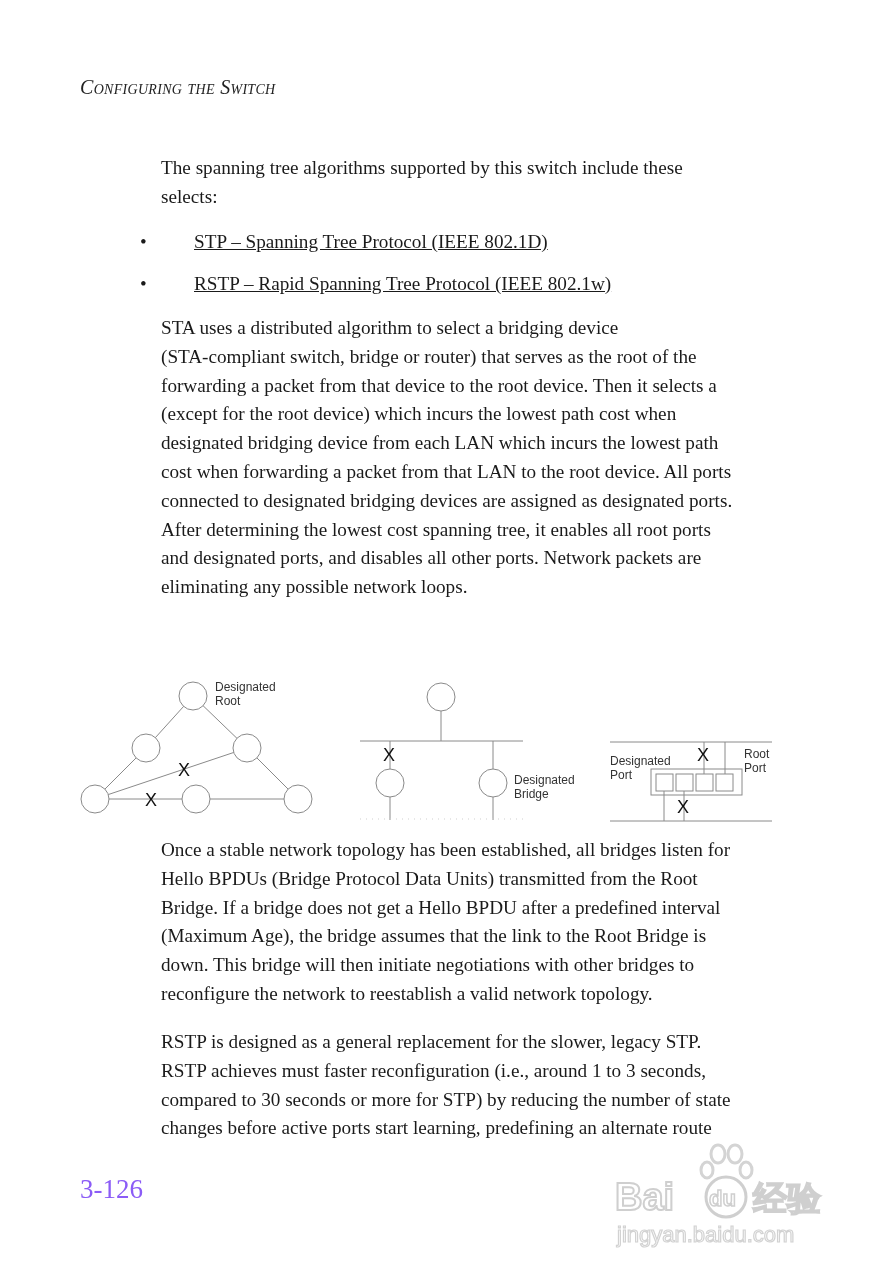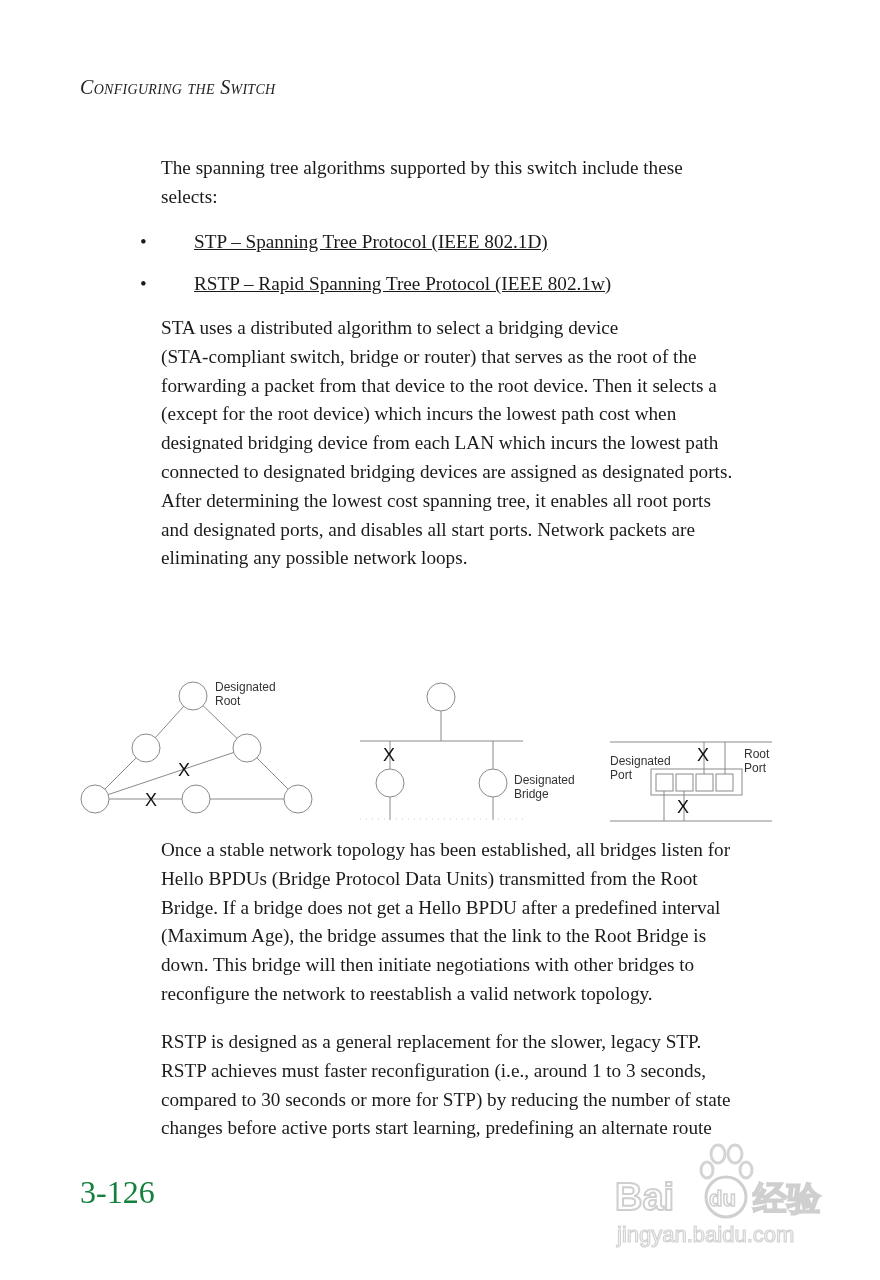--- a/index.html
+++ b/index.html
@@ -17,21 +17,21 @@
     font-size: 19.2px; line-height: 28.8px; color: #1a1a1a; margin: 0;
   }
   .para .line { display: block; white-space: nowrap; margin-left: 21px; }
 
   .bullet-row { position: absolute; left: 140px; font-size: 19.2px; line-height: 28.8px; white-space: nowrap; }
   .bullet-row .dot { position: absolute; left: 0; }
   .bullet-row .txt { position: absolute; left: 54px; text-decoration: underline; }
 
   svg text { font-family: "Liberation Sans", "DejaVu Sans", sans-serif; font-size: 12px; fill: #333; }
 
-  #page-number { position: absolute; left: 80px; top: 1174px; font-size: 32px; color: #15803d; }
+  #page-number { position: absolute; left: 80px; top: 1174px; font-size: 27px; color: #8b5cf6; }
 
   #watermark { position: absolute; left: 605px; top: 1140px; width: 225px; height: 110px; }
 </style>
 </head>
 <body>
 
 <div id="running-head" class="serif">Configuring the Switch</div>
 
 <p class="para serif" style="top:154px;">
   <span class="line">The spanning tree algorithms supported by this switch include these</span>
@@ -46,23 +46,24 @@
   <span class="dot">•</span>
   <span class="txt">RSTP – Rapid Spanning Tree Protocol (IEEE 802.1w)</span>
 </div>
 
 <p class="para serif" style="top:314px;">
   <span class="line">STA uses a distributed algorithm to select a bridging device</span>
   <span class="line">(STA-compliant switch, bridge or router) that serves as the root of the</span>
   <span class="line">forwarding a packet from that device to the root device. Then it selects a</span>
   <span class="line">(except for the root device) which incurs the lowest path cost when</span>
   <span class="line">designated bridging device from each LAN which incurs the lowest path</span>
+  <span class="line">cost when forwarding a packet from that LAN to the root device. All ports</span>
   <span class="line">connected to designated bridging devices are assigned as designated ports.</span>
   <span class="line">After determining the lowest cost spanning tree, it enables all root ports</span>
-  <span class="line">and designated ports, and disables all start ports. Network packets are</span>
+  <span class="line">and designated ports, and disables all other ports. Network packets are</span>
   <span class="line">eliminating any possible network loops.</span>
 </p>
 
 <svg width="880" height="160" style="position:absolute; left:0; top:670px;" viewBox="0 670 880 160">
   <g stroke="#8a8a8a" stroke-width="1" fill="none">
     <line x1="193" y1="696" x2="146" y2="748"></line>
     <line x1="193" y1="696" x2="247" y2="748"></line>
     <line x1="146" y1="748" x2="95" y2="799"></line>
     <line x1="247" y1="748" x2="298" y2="799"></line>
     <line x1="95" y1="799" x2="247" y2="748"></line>

